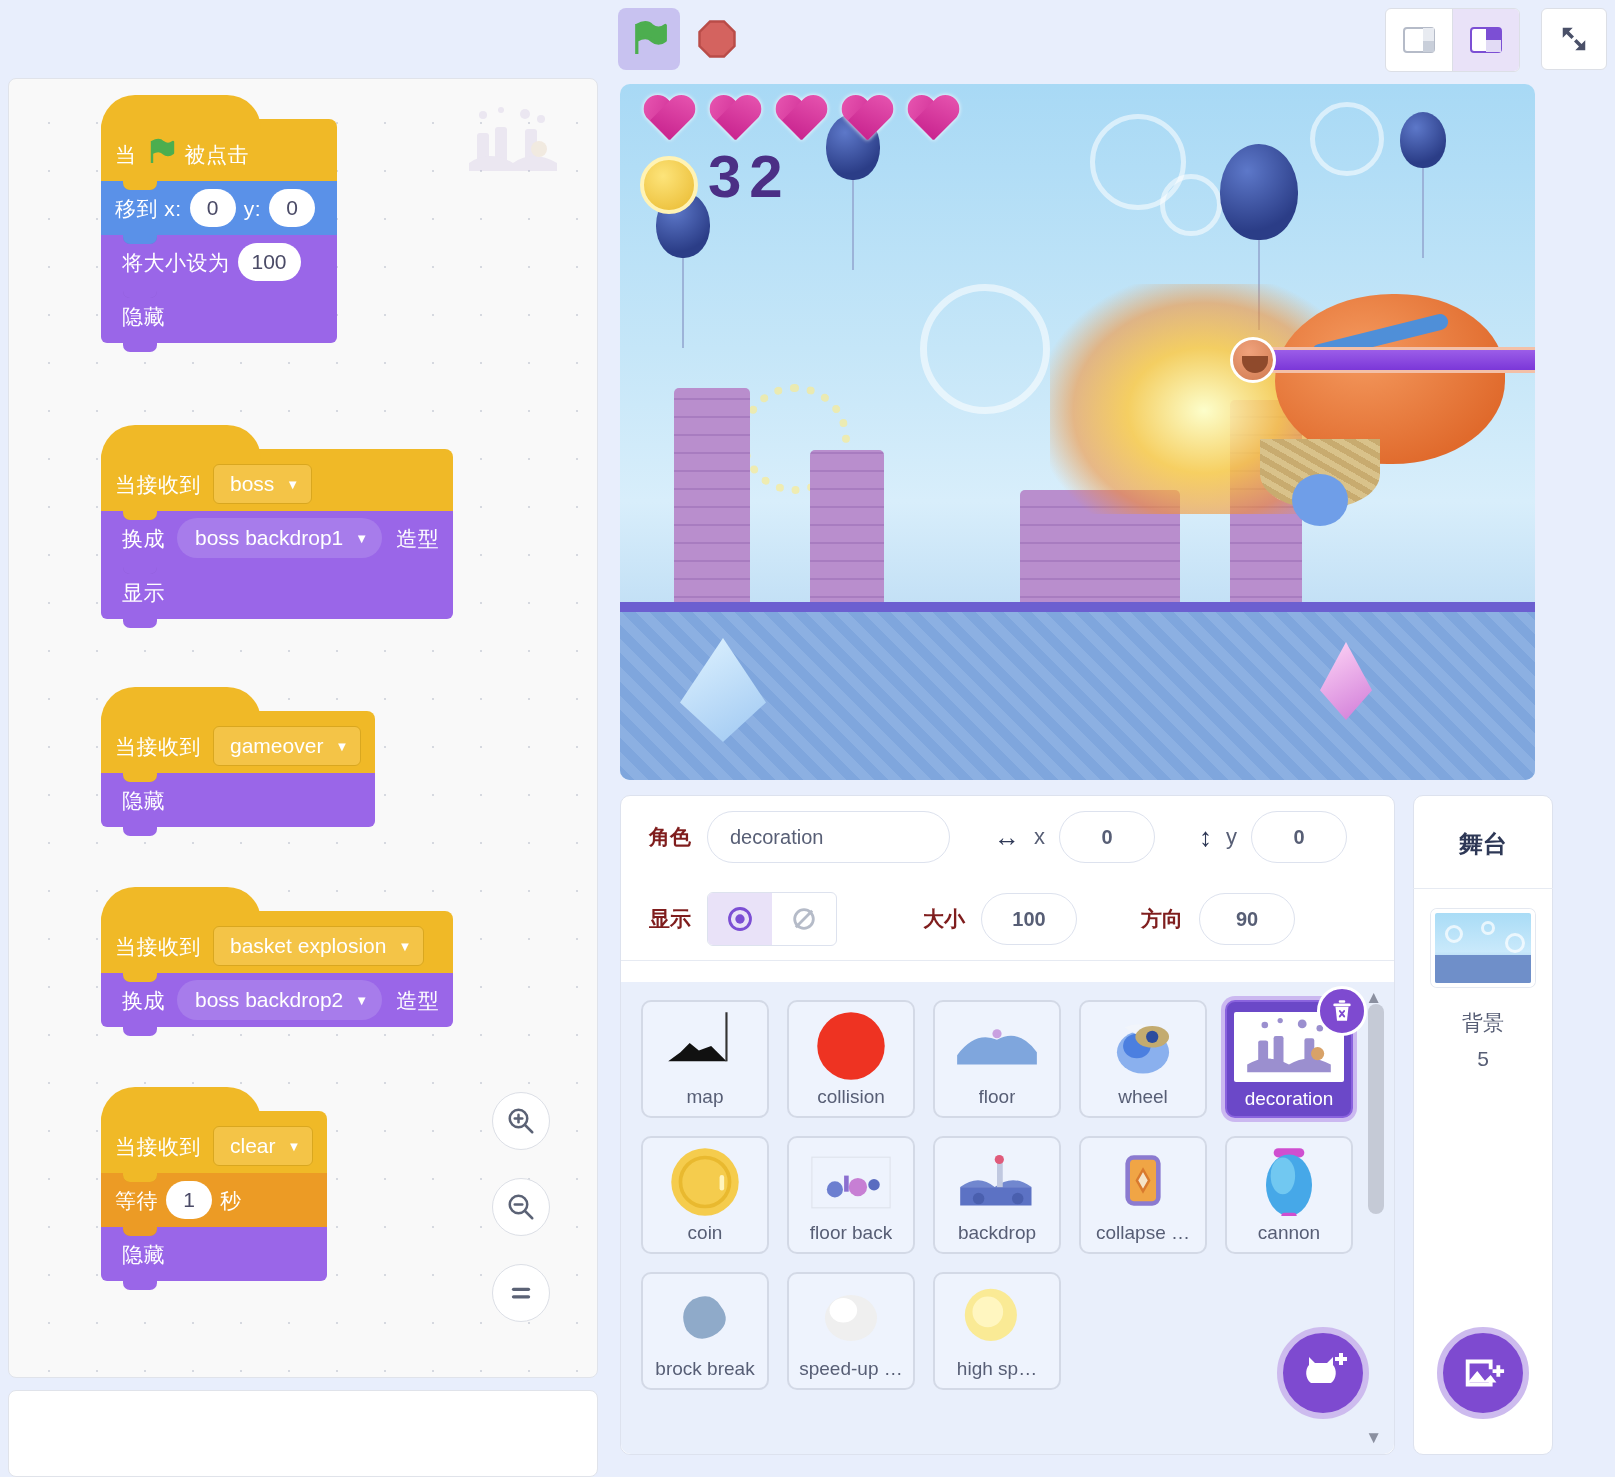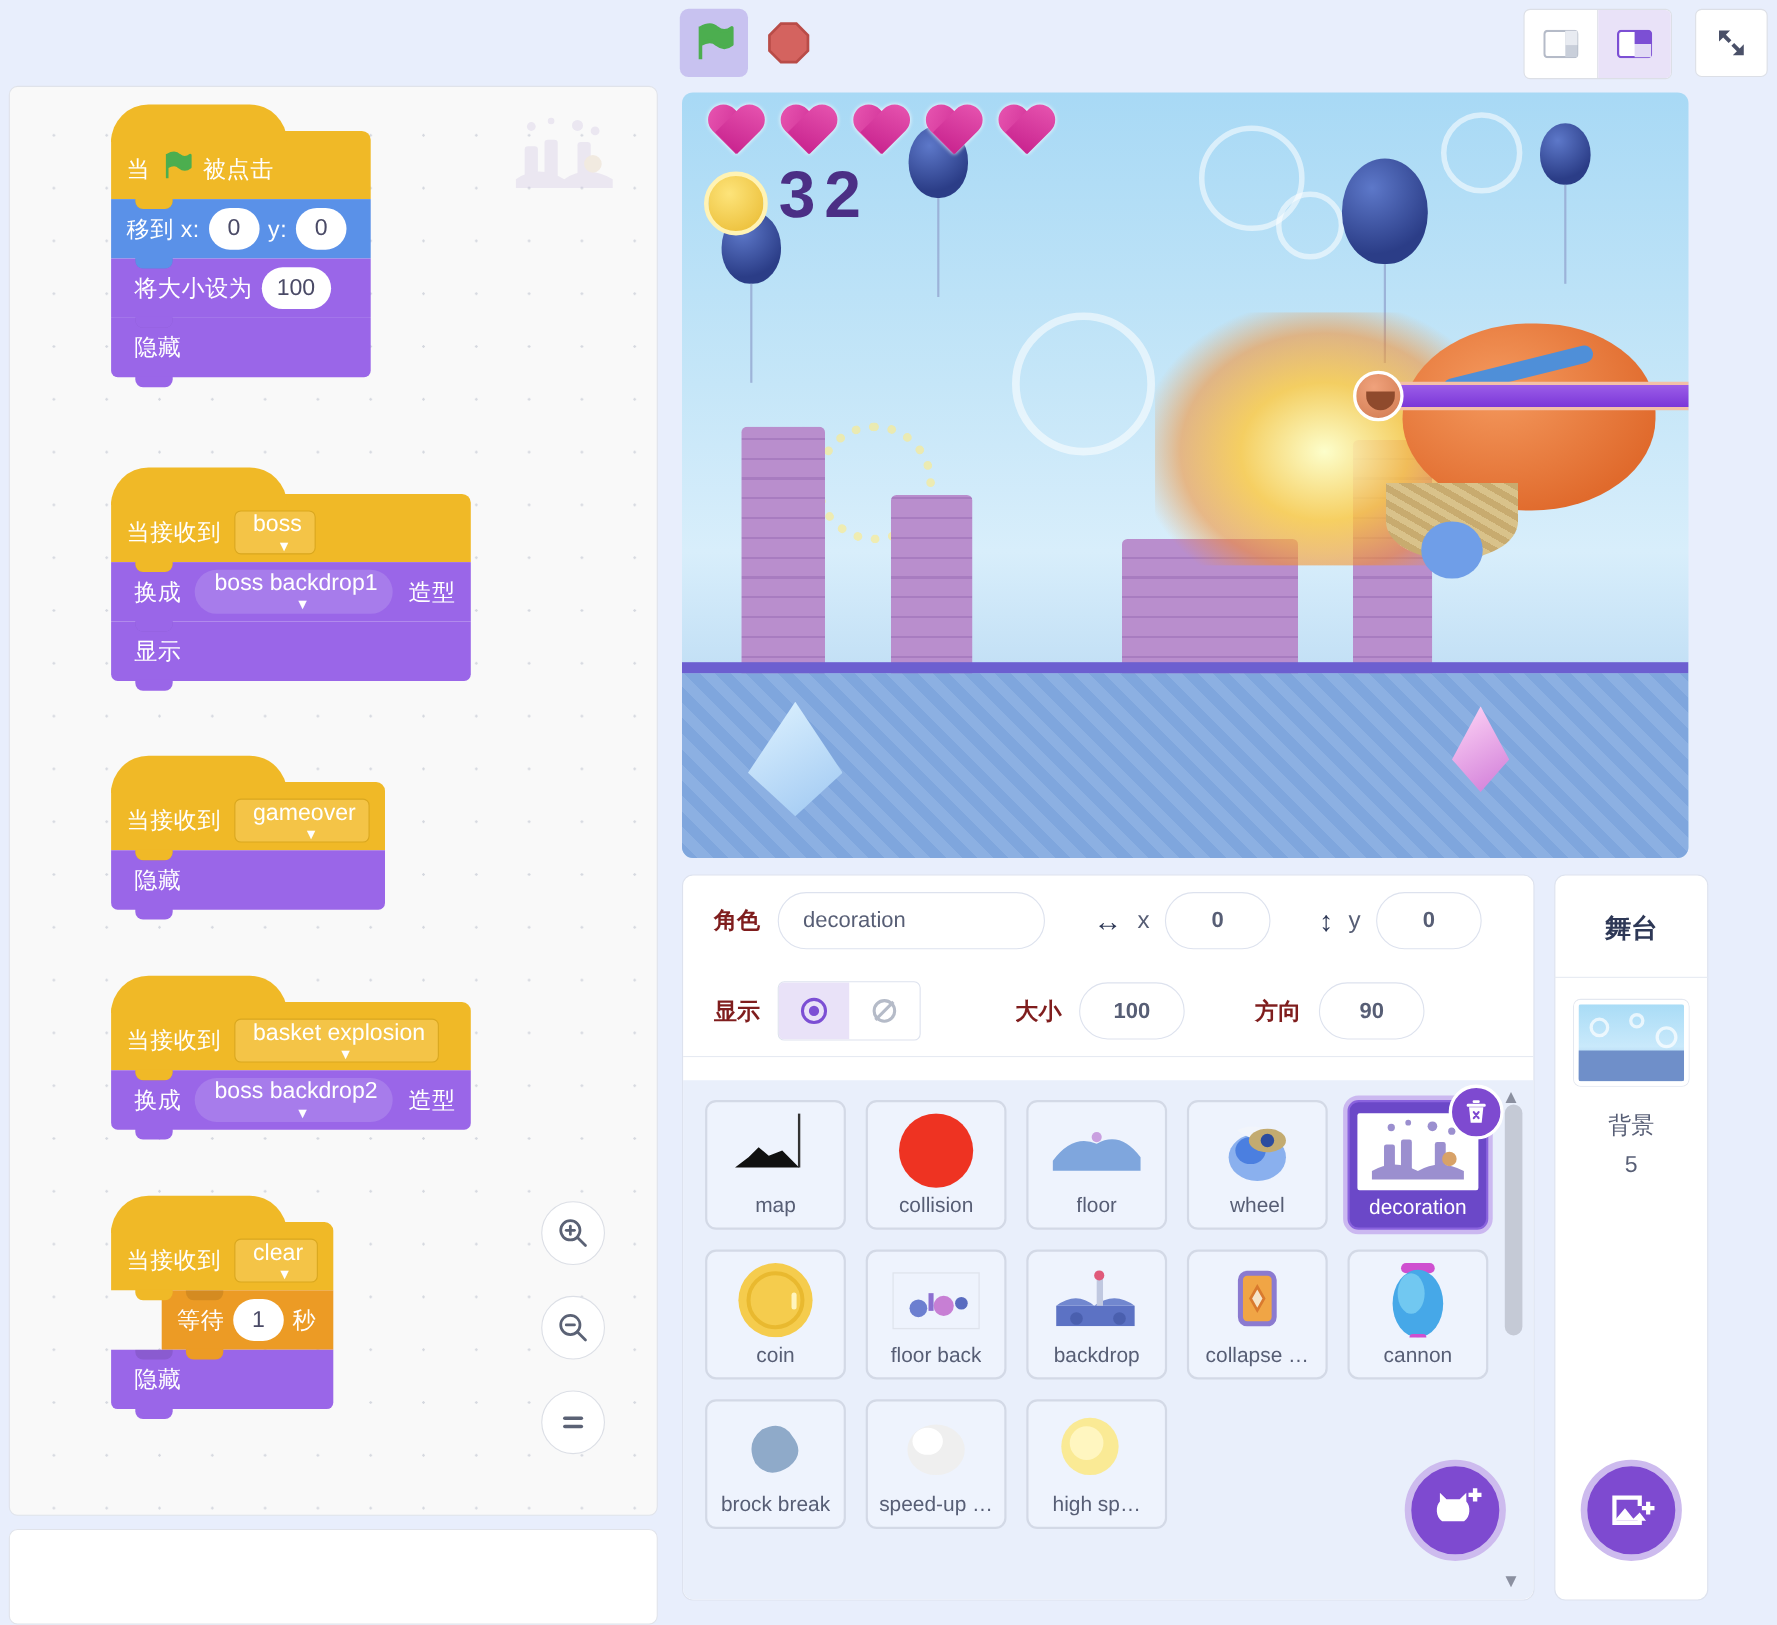--- a/index.html
+++ b/index.html
@@ -51,21 +51,21 @@
     border-radius: 8px 8px 0 0;
     height: 62px;
     padding-top: 8px;
   }
   .blk.hat::before {
     content: ""; position: absolute; left: 0; top: -24px;
     width: 160px; height: 34px;
     background: #f0b927;
     border-radius: 90px 90px 0 0;
   }
-  .blk.control { background: #ec9b25; margin-left: 46px; }
+  .blk.control { background: #ec9b25; }
   .blk.motion { background: #5a91e8; }
   .blk.looks { background: #9a66e8; padding-left: 21px; }
   .blk.bottomed { border-radius: 0 0 6px 6px; }
   
   .blk::after {
     content: ""; position: absolute; left: 22px; bottom: -9px;
     width: 34px; height: 10px; border-radius: 0 0 7px 7px;
     background: inherit; z-index: 1;
   }
   .blk.hat::after { background: #f0b927; }
@@ -80,21 +80,21 @@
     display: inline-flex; align-items: center; justify-content: center;
     background: #fff; color: #4a4a66;
     border-radius: 999px;
     min-width: 46px; height: 38px; padding: 0 14px;
     margin: 0 8px;
     font-size: 21px; font-weight: 500;
   }
   .dropdown {
     display: inline-flex; align-items: center;
     border-radius: 6px; height: 40px; padding: 0 12px 0 16px;
-    margin-left: 12px; color: #fff; font-size: 21px; flex-direction: column;
+    margin-left: 12px; color: #fff; font-size: 21px;
   }
   .dropdown.ev { background: #f4c447; border: 1px solid #d9a71f; }
   .dropdown.lk { background: #a77ceb; border-radius: 999px; padding: 0 14px 0 18px;}
   .caret { margin-left: 12px; font-size: 13px; }
   .flag-ico { display:inline-block; margin: 0 10px; }
 
   
   .zoom-ctrls { position: absolute; left: 492px; top: 1092px; }
   .zbtn {
     width: 58px; height: 58px; border-radius: 50%;

